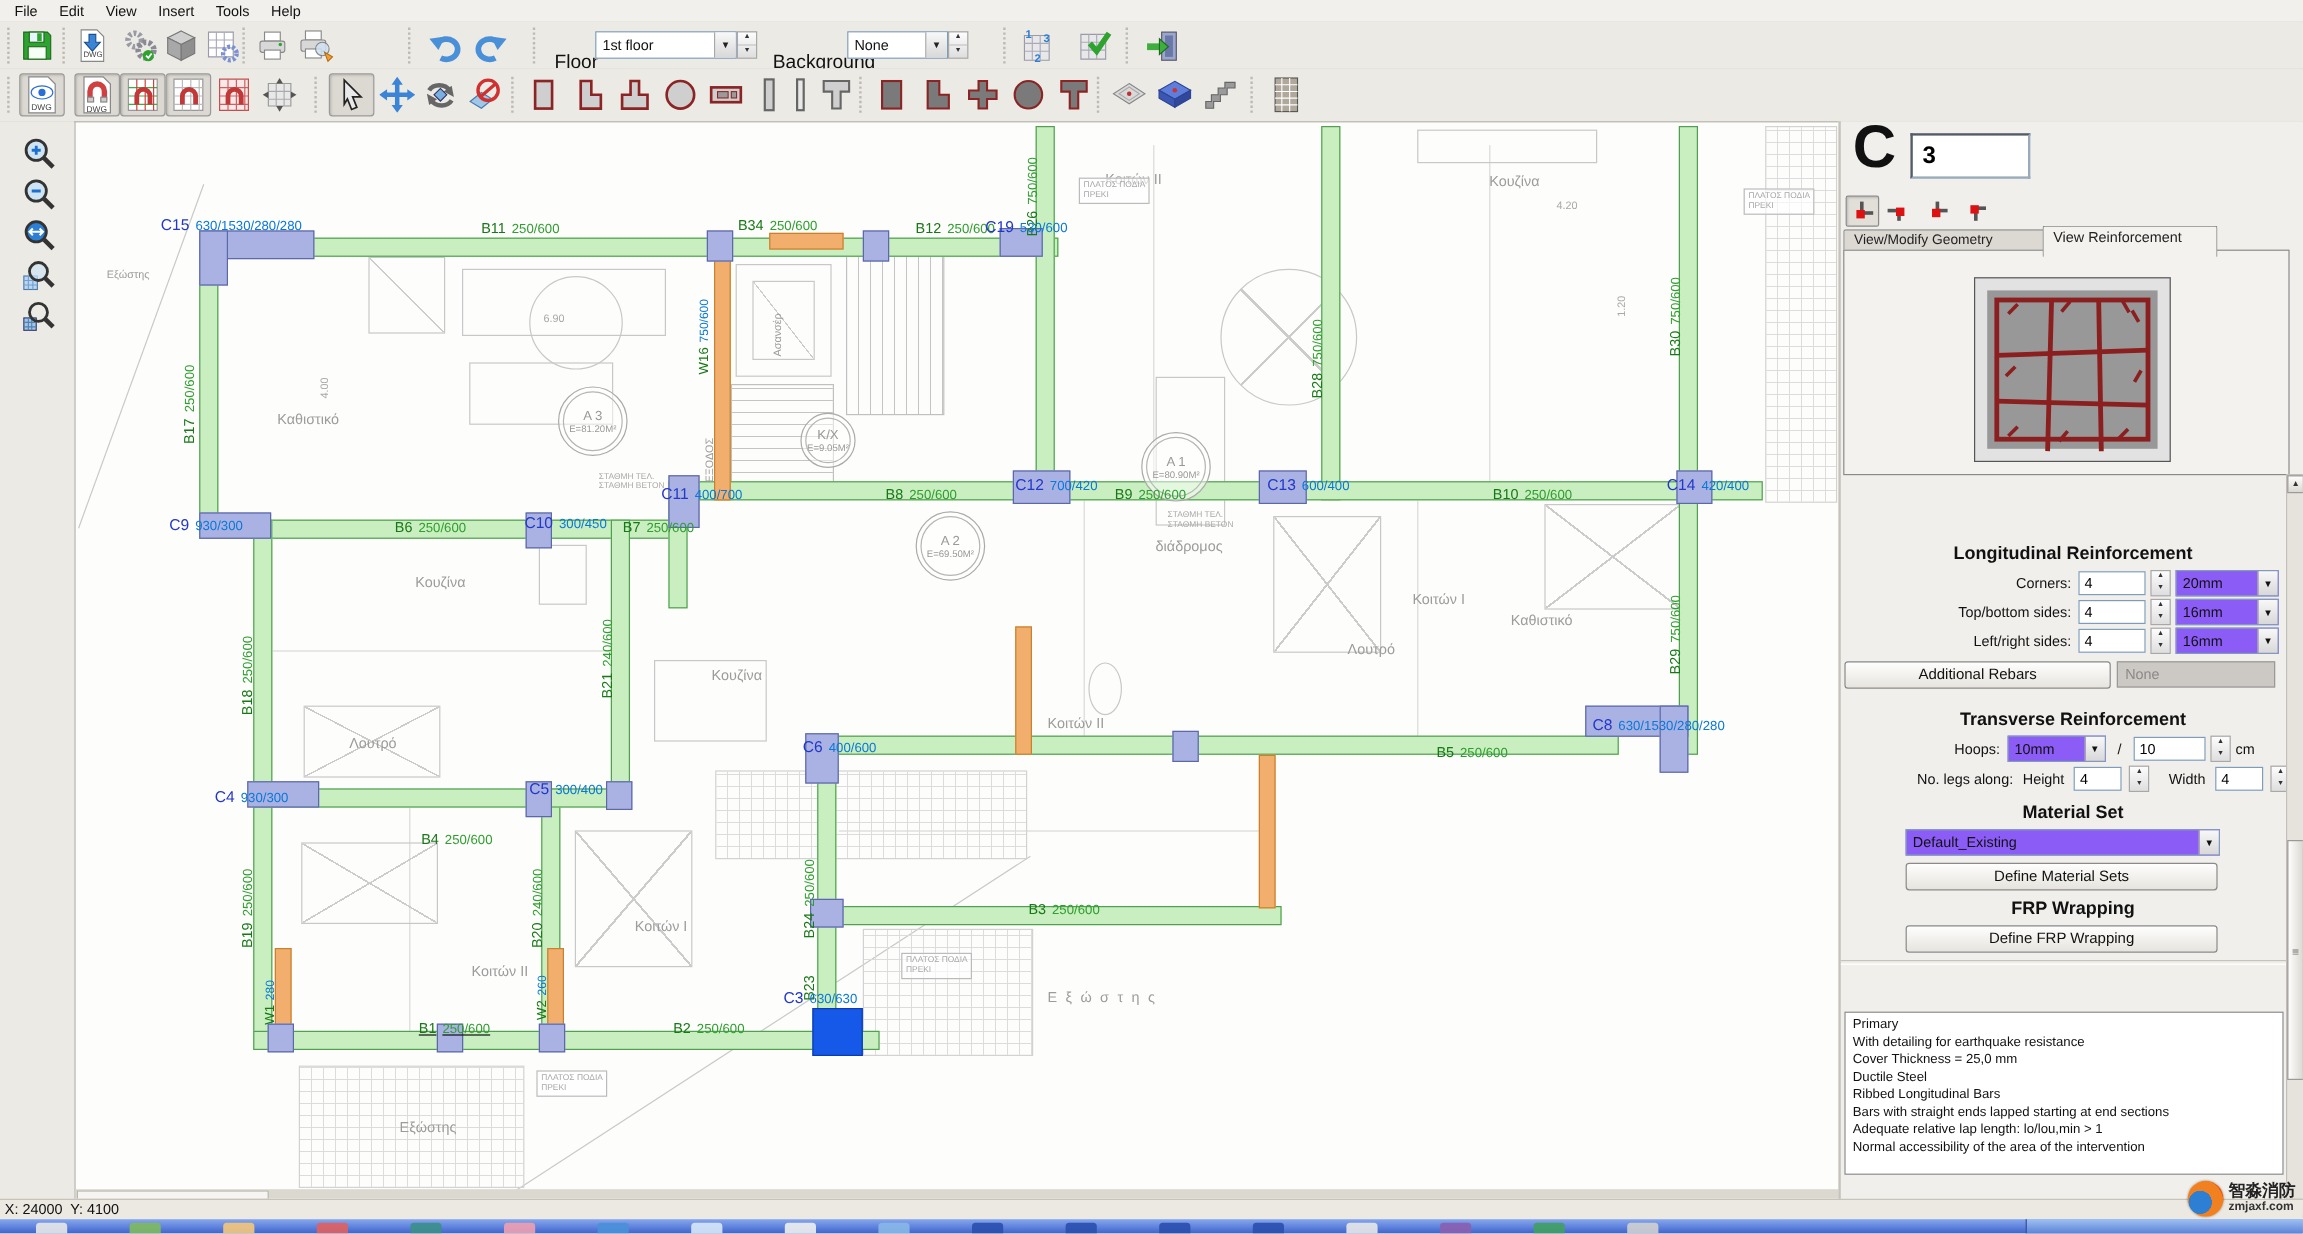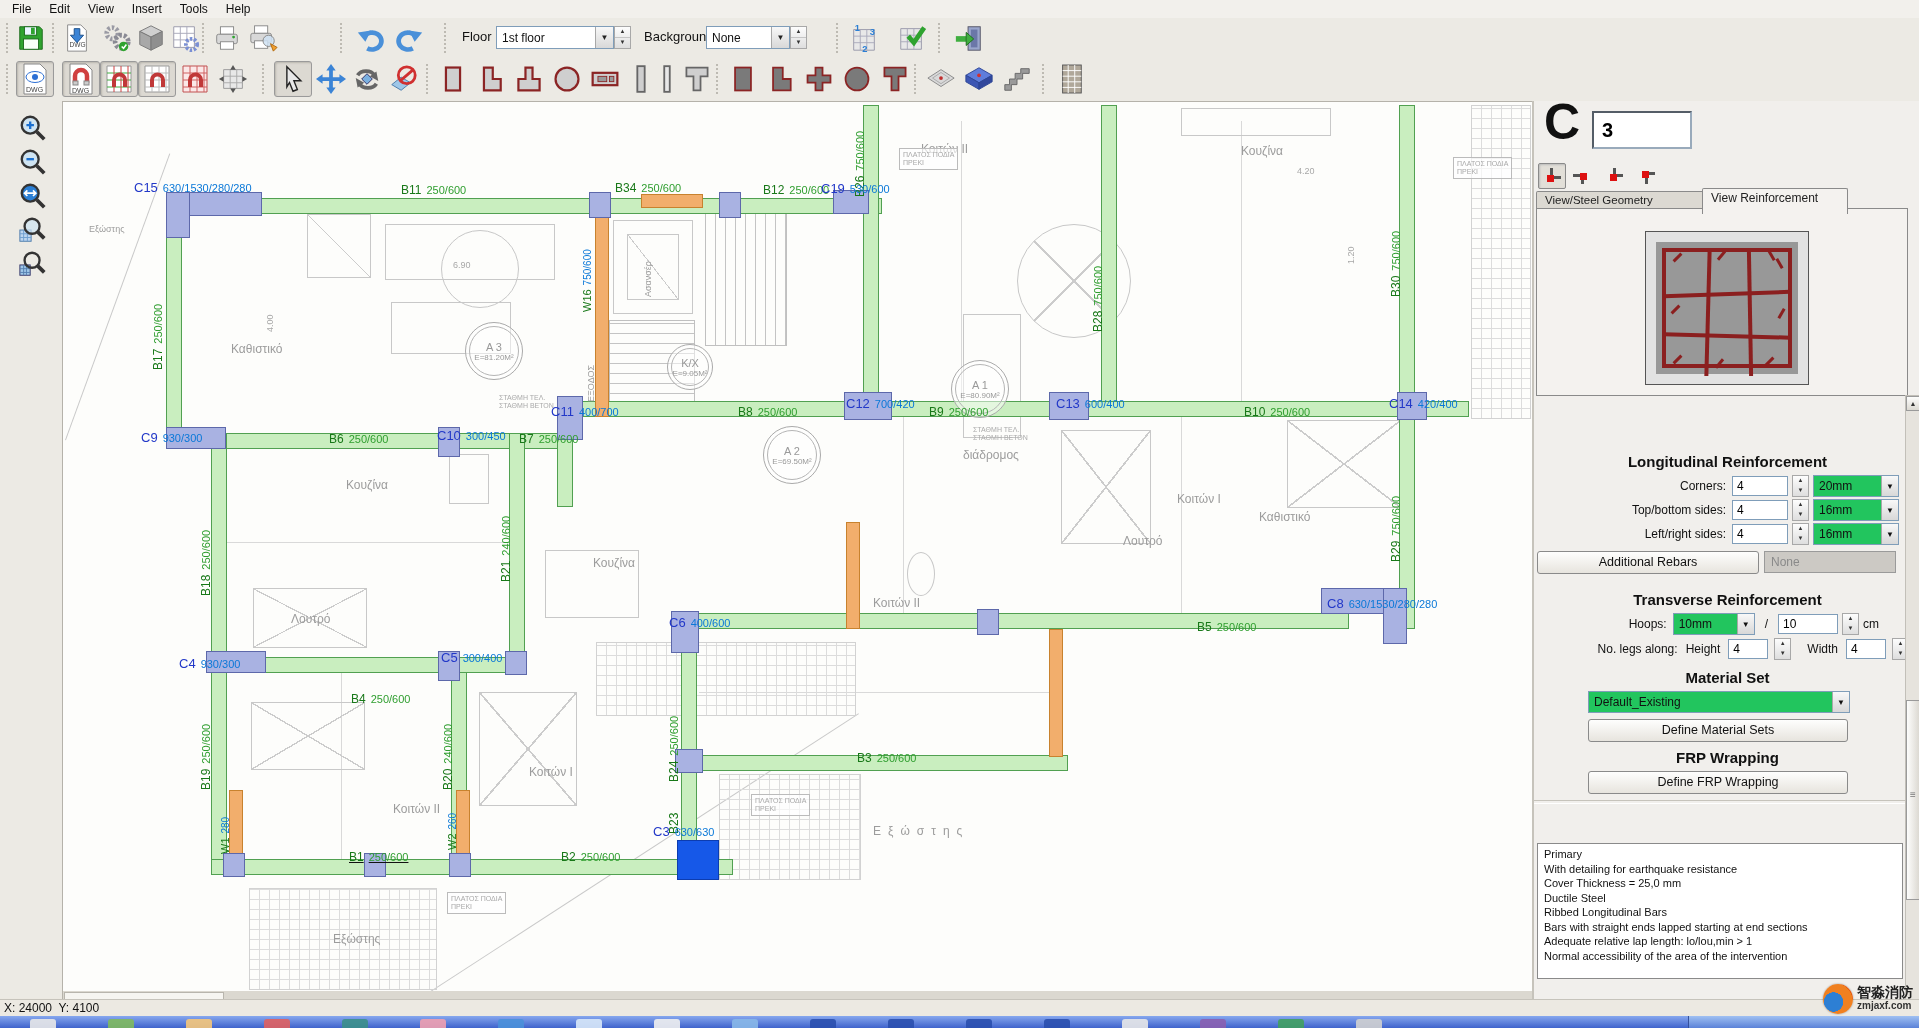--- a/index.html
+++ b/index.html
@@ -6,21 +6,21 @@
   body{width:1919px;height:1028px;position:relative;overflow:hidden;background:#ece9e2;
        font-family:"Liberation Sans",sans-serif;color:#111;font-size:12px}
   
   #menubar{position:absolute;left:0;top:0;width:100%;height:18px;background:#f2f0ec;border-bottom:1px solid #d8d5ce;display:flex;align-items:center;gap:2px;padding-left:4px}
   .menu-item{padding:1px 8px;cursor:default}
   #toolbar1{position:absolute;left:0;top:18px;width:100%;height:39px;background:#eceae4;border-bottom:1px solid #cfccc4}
   #toolbar2{position:absolute;left:0;top:57px;width:100%;height:44px;background:#eceae4;border-bottom:1px solid #b9b6ae}
   .tbtn{position:absolute;width:36px;height:34px;border:1px solid transparent;border-radius:3px;display:flex;align-items:center;justify-content:center}
   .tbtn.on{border:1px solid #9a9a9a;background:#dcd9d2;box-shadow:inset 1px 1px 2px #b9b6ae}
   .handle{position:absolute;width:3px;height:30px;border-left:2px dotted #bdbab2}
-  .tlabel{position:absolute;font-size:13px;top:11px}
+  .tlabel{position:absolute;font-size:16px;top:26px}
   .combo{position:absolute;top:8px;height:21px;border:1px solid #7f9db9;background:#fff;display:flex;align-items:center;font-size:12px}
   .combo .ct{flex:1;padding-left:5px;white-space:nowrap;overflow:hidden}
   .combo .cb{width:17px;height:100%;background:linear-gradient(#f8f8f8,#d8d8d8);border-left:1px solid #a8a8a8;display:flex;align-items:center;justify-content:center;font-size:8px;color:#222}
   .spin{position:absolute;top:8px;width:15px;height:21px;display:flex;flex-direction:column;border:1px solid #a8a8a8;background:linear-gradient(#fdfdfd,#dedede)}
   .spin span{flex:1;font-size:6px;line-height:9px;text-align:center;color:#333;border-bottom:1px solid #c5c5c5}
   .spin span:last-child{border-bottom:none}
   
   #lefttools{position:absolute;left:0;top:101px;width:62px;height:897px;background:#eceae4}
   .ltbtn{position:absolute;left:16px;width:34px;height:34px;display:flex;align-items:center;justify-content:center}
   
@@ -85,21 +85,21 @@
   .gridbar{position:absolute;background:#8b1f1f}
   .hk{position:absolute;width:11px;height:3px;background:#8b1f1f}
   #sizebox{position:absolute;left:3px;top:294px;width:358px;height:22px;background:#fff;border:1px solid #7a7a7a;overflow:hidden}
   #sizebox span{display:block;margin-top:-3px;font-size:12px;padding-left:4px}
   .ph{position:absolute;width:100%;text-align:center;font-size:15px;font-weight:bold}
   .prow{position:absolute;right:22px;display:flex;align-items:center;gap:4px;height:22px}
   .prow .rl{font-size:12px;margin-right:2px}
   .tin{border:1px solid #7f9db9;height:20px;background:#fff;font-size:12px;padding-left:4px;box-sizing:border-box}
   .pspin{display:inline-flex;flex-direction:column;width:15px;height:20px;border:1px solid #a8a8a8;background:linear-gradient(#fdfdfd,#dedede)}
   .pspin span{flex:1;font-size:6px;line-height:8px;text-align:center;color:#333}
-  .pcombo{display:inline-flex;align-items:center;border:1px solid #7f9db9;background:#22c55e;height:20px;font-size:12px}
+  .pcombo{display:inline-flex;align-items:center;border:1px solid #7f9db9;background:#8b5cf6;height:20px;font-size:12px}
   .pcombo .ct{flex:1;padding-left:5px;white-space:nowrap;overflow:hidden}
   .pcombo .cb{width:16px;height:100%;background:linear-gradient(#f8f8f8,#d8d8d8);border-left:1px solid #a8a8a8;display:flex;align-items:center;justify-content:center;font-size:8px}
   .pbtn{position:absolute;border:1px solid #8a8a8a;border-radius:3px;background:linear-gradient(#fefefd,#e7e4de);text-align:center;font-size:12.5px;padding-top:3px;box-sizing:border-box;height:23px}
   #addreb-val{position:absolute;border:1px solid #9a9a9a;background:#ccc9c4;color:#8a8a8a;font-size:12px;padding:3px 0 0 6px;height:22px;box-sizing:border-box}
   #advbar{position:absolute;left:3px;top:706px;width:366px;height:26px;border:1px solid #c2bfb8;background:linear-gradient(#fafaf8,#e9e6e0);text-align:center;font-size:13px;padding-top:5px;box-sizing:border-box;border-radius:2px}
   #advbox{position:absolute;left:3px;top:742px;width:366px;height:136px;background:#fff;border:1px solid #8a8a8a;font-size:11px;line-height:14.5px;padding:3px 6px;box-sizing:border-box}
   #vscroll{position:absolute;right:0px;top:294px;width:16px;height:620px;background:#e6e3dd;border:1px solid #c2bfb8;box-sizing:border-box}
   .varrow{position:absolute;left:0;width:14px;height:15px;background:linear-gradient(#fdfdfc,#dcd9d2);border:1px solid #9a9a9a;font-size:7px;text-align:center;line-height:14px;color:#333;box-sizing:border-box}
   #vthumb{position:absolute;left:0;top:304px;width:14px;height:200px;background:linear-gradient(90deg,#fdfdfc,#dcd9d2);border:1px solid #9a9a9a;box-sizing:border-box}
   #vthumb:after{content:"≡";position:absolute;left:3px;top:88px;font-size:10px;color:#777}
@@ -672,21 +672,21 @@
       </span>
   </div>
   <div class="obtn" style="left:98px">
     <span class="oglyph">
         <i style="left:8px;top:6px;width:3px;height:10px"></i>
         <i style="left:8px;top:4px;width:10px;height:3px"></i>
         <span class="rsq" style="left:5px;top:3px"></span>
       </span>
   </div>
 
-  <div class="tab" style="left:2px;top:90px;width:162px">View/Steel Geometry</div>
+  <div class="tab" style="left:2px;top:90px;width:162px">View/Modify Geometry</div>
   <div class="tab active" style="left:168px;top:87px;width:128px">View Reinforcement</div>
 
   <div id="tabpanel">
     <div id="sect-prev">
       <div id="sect-conc"></div>
       <div id="sect-hoop"></div>
       <div class="gridbar" style="left:60px;top:18px;width:4px;height:126px;transform:rotate(1.5deg)"></div>
       <div class="gridbar" style="left:102px;top:18px;width:4px;height:126px;transform:rotate(-1deg)"></div>
       <div class="gridbar" style="left:18px;top:60px;width:126px;height:4px;transform:rotate(-2deg)"></div>
       <div class="gridbar" style="left:18px;top:102px;width:126px;height:4px;transform:rotate(1.5deg)"></div>

